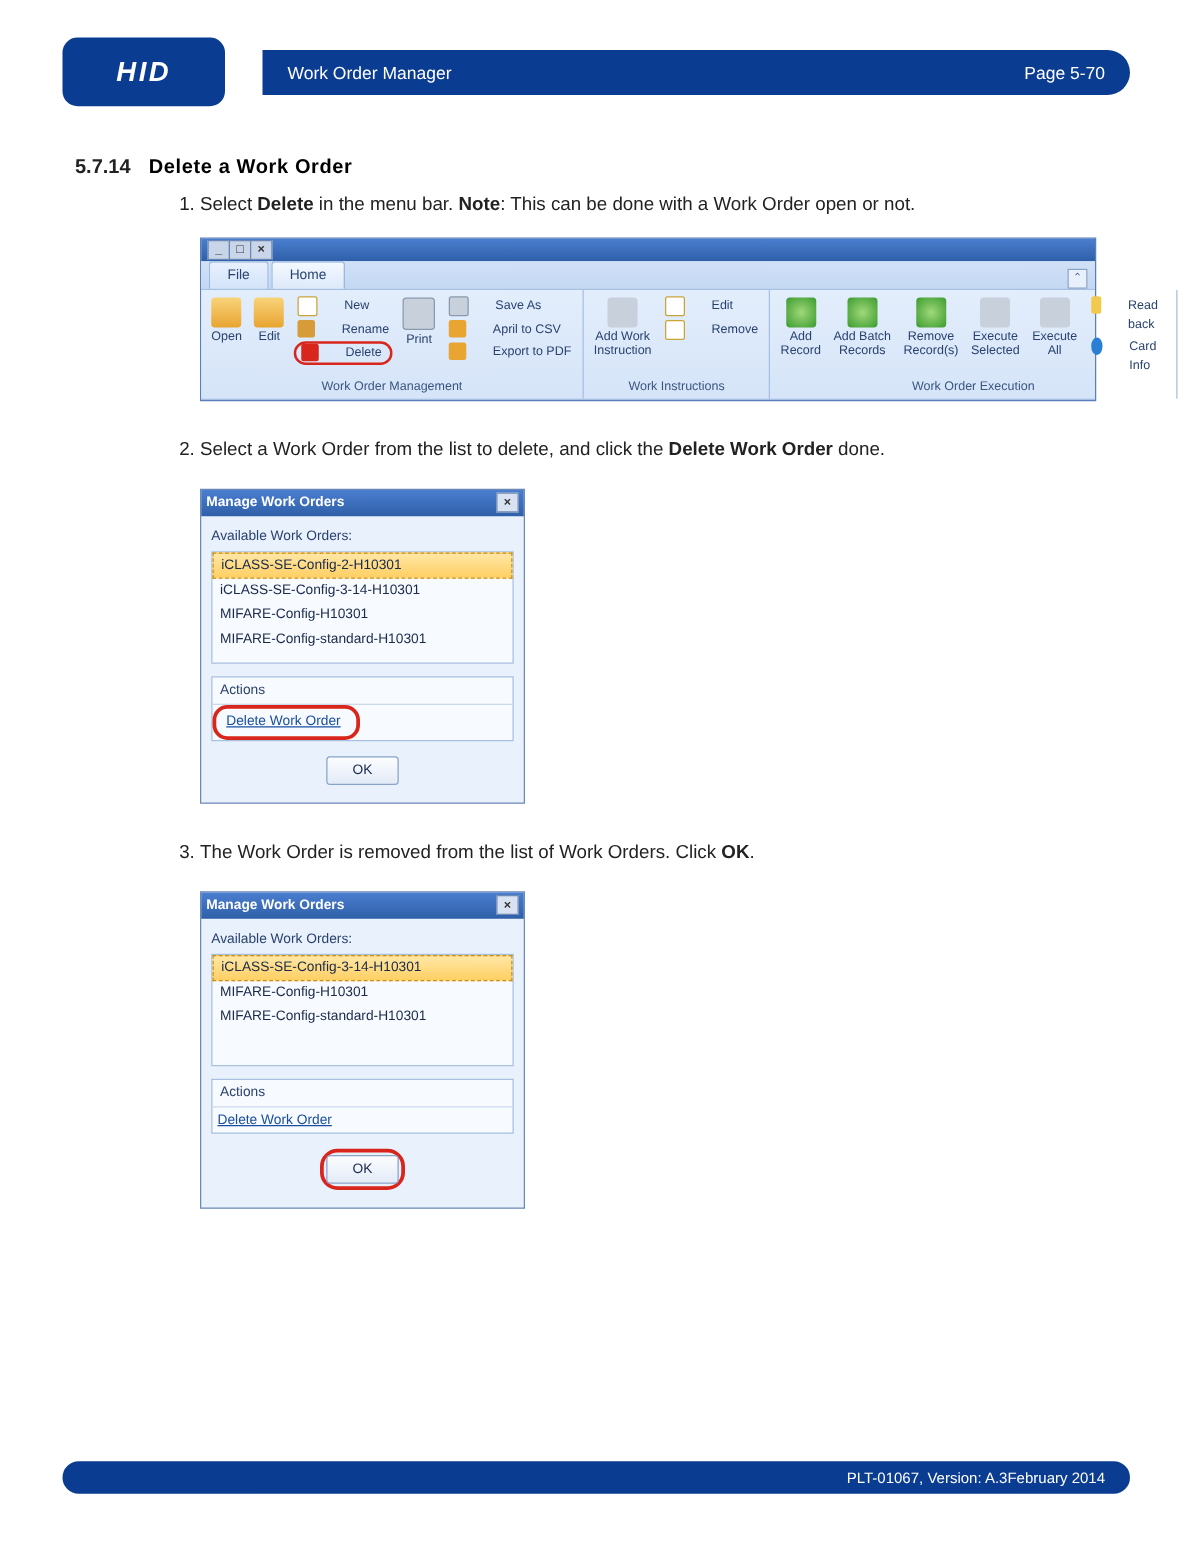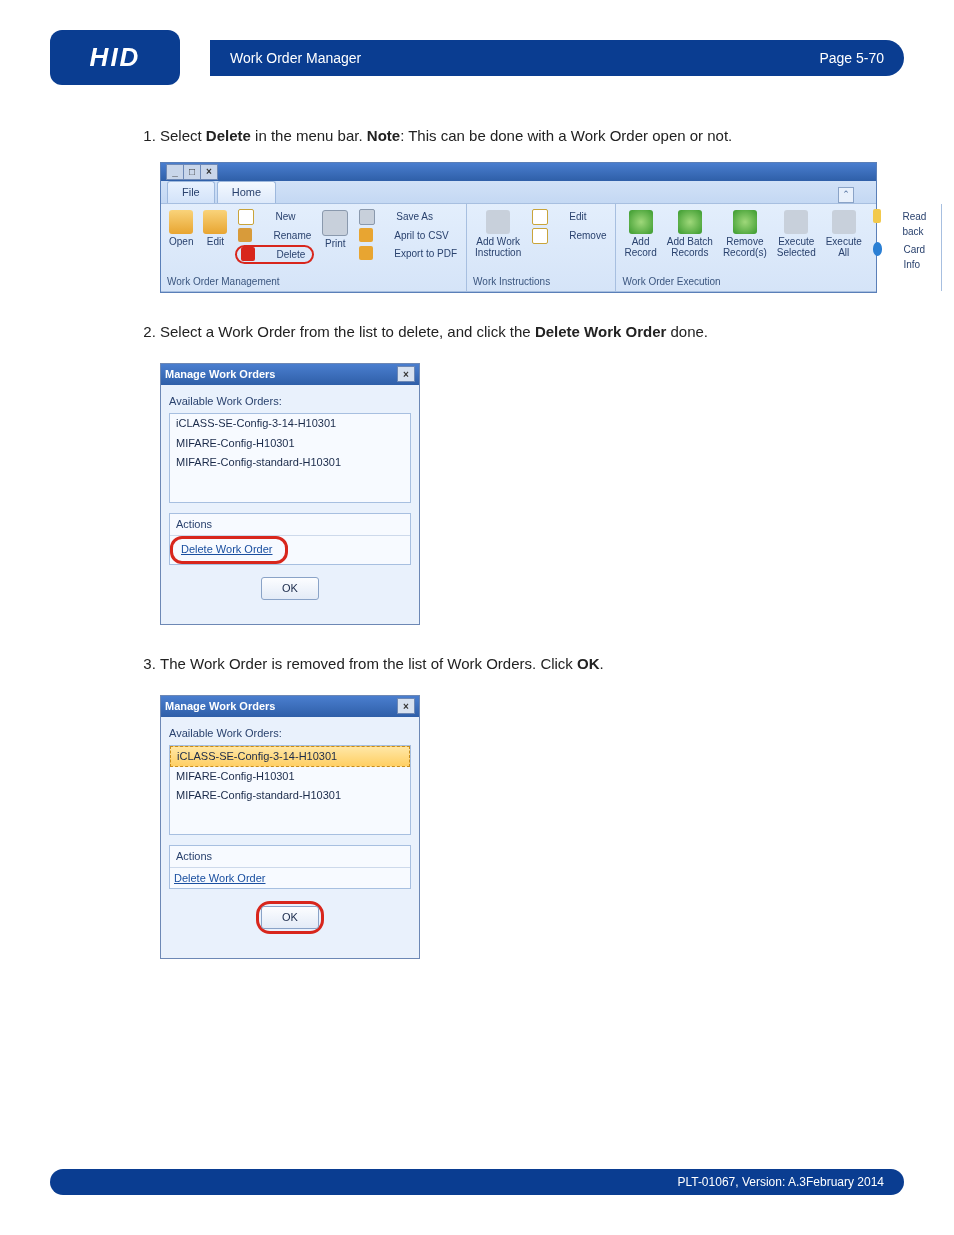--- a/index.html
+++ b/index.html
@@ -21,21 +21,21 @@
     align-items: center;
     margin-bottom: 40px;
   }
   .logo {
     width: 130px;
     height: 55px;
     background: #0a3d91;
     border-radius: 12px;
     color: #fff;
     font-weight: 900;
-    font-size: 26px;
+    font-size: 22px;
     letter-spacing: 2px;
     display: flex;
     align-items: center;
     justify-content: center;
     font-family: Arial, sans-serif;
     font-style: italic;
   }
   .header-bar {
     flex: 1;
     height: 36px;
@@ -108,21 +108,21 @@
     display: flex;
     align-items: center;
     justify-content: center;
     color: #333;
     margin-left: -1px;
   }
   .tabs {
     display: flex;
     background: linear-gradient(#d1e1f7,#c4d8f3);
     border-bottom: 1px solid #a7bfe0;
-    padding: 2px 22px 0 6px;
+    padding: 2px 6px 0 6px;
     height: 20px;
     align-items: flex-end;
   }
   .tab {
     padding: 2px 14px;
     border: 1px solid #9db8dd;
     border-bottom: none;
     background: linear-gradient(#f4f9ff,#dde9fa);
     border-radius: 3px 3px 0 0;
     font-size: 11px;
@@ -181,21 +181,21 @@
     width: 14px;
     height: 14px;
     border-radius: 2px;
   }
   .delete-hl {
     border: 2px solid #d8261c;
     border-radius: 10px;
     padding: 0 4px;
   }
   .rgroup-label {
-    text-align: left;
+    text-align: center;
     font-size: 10px;
     color: #3b567f;
     padding: 1px 0;
   }
   .dialog {
     width: 258px;
     border: 1px solid #6d88b5;
     background: #e9f1fc;
     font-size: 11px;
     color: #1a2a4a;
@@ -214,21 +214,21 @@
     width: 16px;
     height: 14px;
     background: #d8e2f0;
     border: 1px solid #6d88b5;
     font-size: 10px;
     display: flex;
     align-items: center;
     justify-content: center;
     color: #333;
   }
-  .dlg-body { padding: 6px 8px 24px 8px; }
+  .dlg-body { padding: 6px 8px 14px 8px; }
   .dlg-label { color: #2a426e; margin: 2px 0 4px 0; }
   .wo-list {
     border: 1px solid #a7bfe0;
     background: #f7faff;
     height: 88px;
   }
   .wo-item {
     padding: 1px 6px;
     border-bottom: 1px dotted transparent;
   }
@@ -319,20 +319,24 @@
 
 <div class="page">
   <div class="header-row">
     <div class="logo">HID</div>
     <div class="header-bar">
       <span>Work Order Manager</span>
       <span>Page 5-70</span>
     </div>
   </div>
 
+  <div class="section-head">
+    <span class="section-num">5.7.14</span>
+    <span class="section-title">Delete a Work Order</span>
+  </div>
 
   <ol class="steps">
     <li>
       <span>Select </span><b>Delete</b><span> in the menu bar. </span><b>Note</b><span>: This can be done with a Work Order open or not.</span>
 
       <div class="figure">
         <div class="ribbon-window">
           <div class="titlebar">
             <div class="winbtns">
               <div class="winbtn">_</div>
@@ -460,20 +464,21 @@
 
       <div class="figure">
         <div class="dialog">
           <div class="dlg-title">
             <span>Manage Work Orders</span>
             <div class="dlg-close">×</div>
           </div>
           <div class="dlg-body">
             <div class="dlg-label">Available Work Orders:</div>
             <div class="wo-list">
+              <div class="wo-item sel-orange">iCLASS-SE-Config-2-H10301</div>
               <div class="wo-item">iCLASS-SE-Config-3-14-H10301</div>
               <div class="wo-item">MIFARE-Config-H10301</div>
               <div class="wo-item">MIFARE-Config-standard-H10301</div>
             </div>
             <div class="actions-box">
               <div class="actions-label">Actions</div>
               <span class="link-hl"><a class="delete-link">Delete Work Order</a></span>
             </div>
             <div class="ok-row">
               <span class="ok-btn">OK</span>

